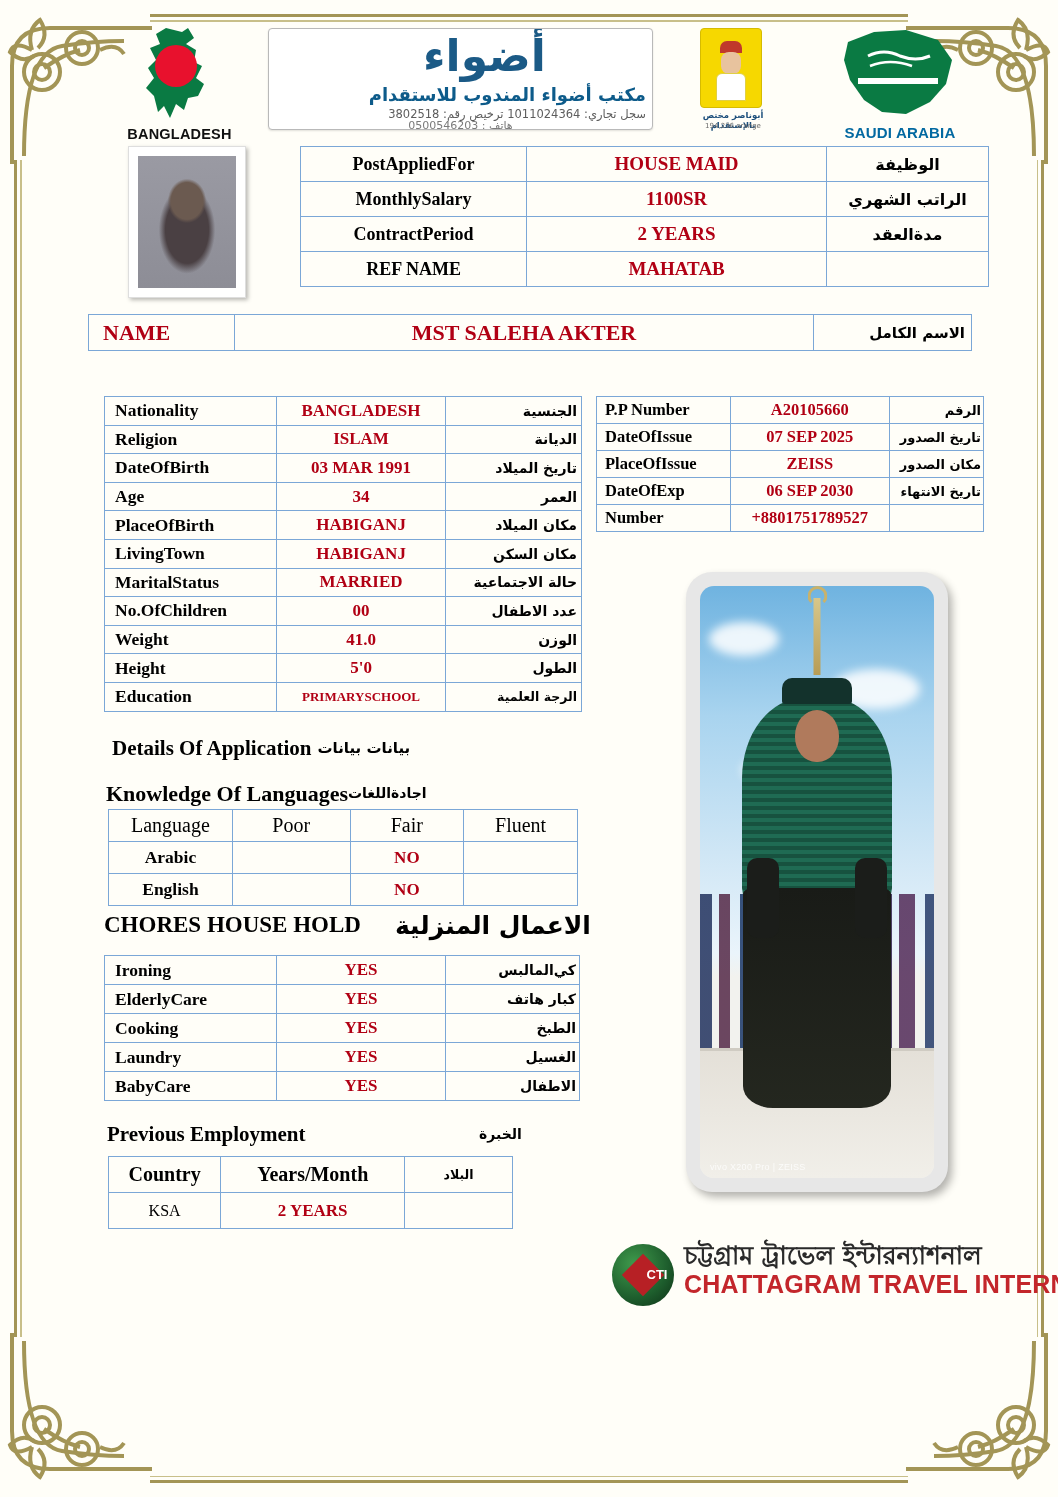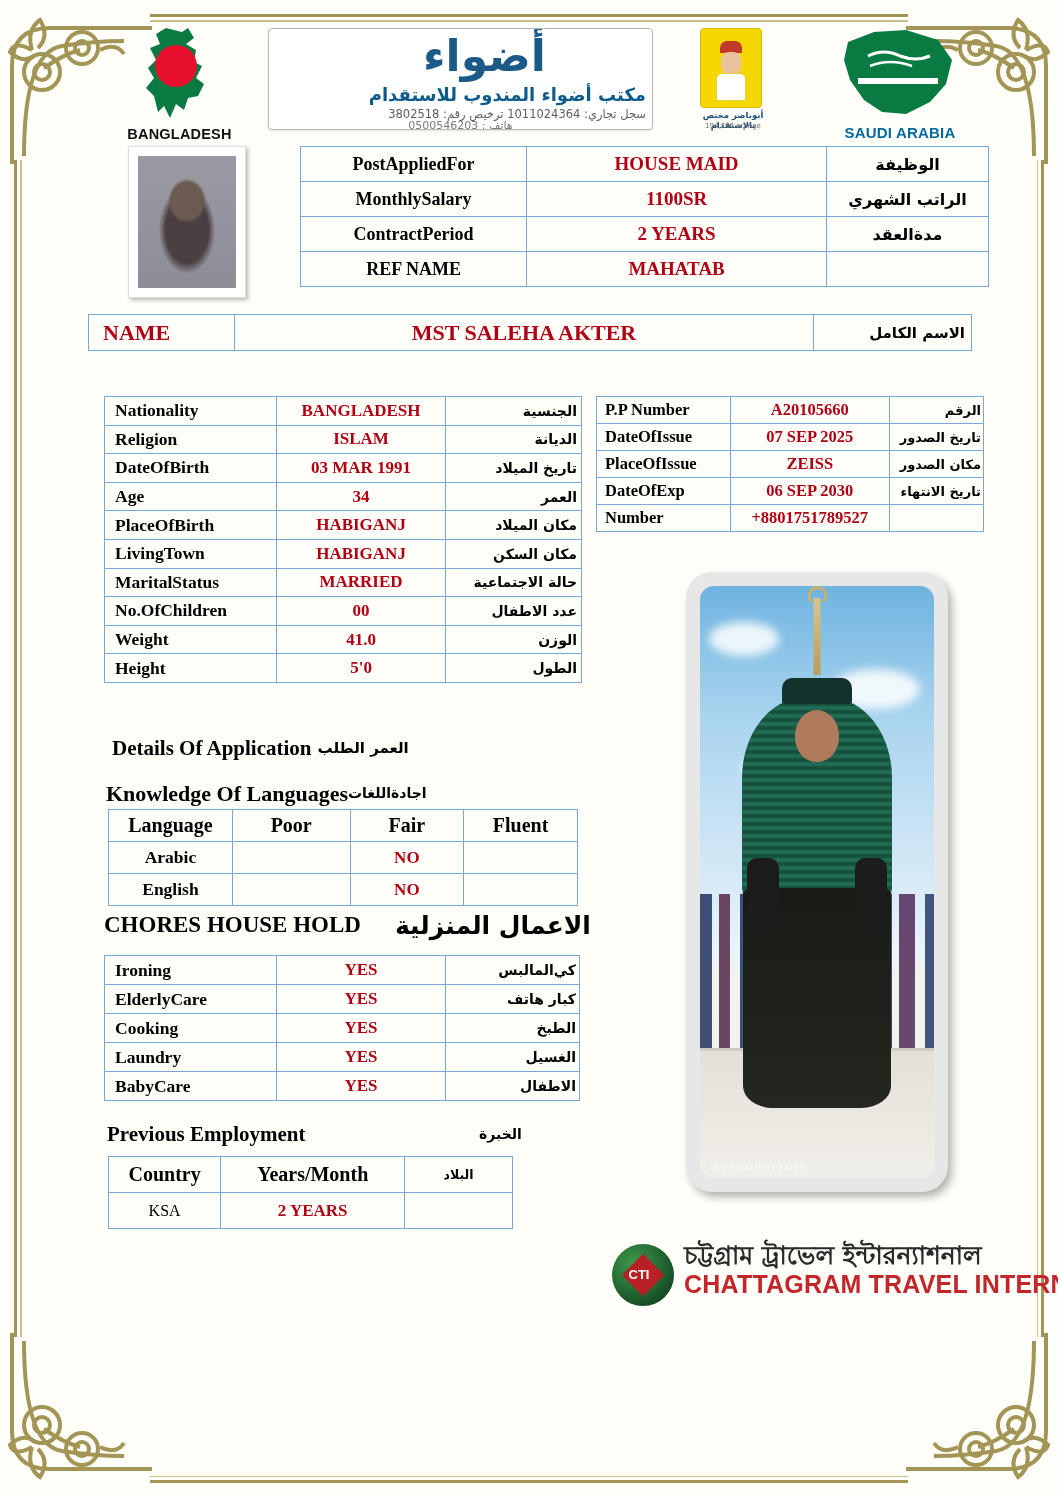--- a/index.html
+++ b/index.html
@@ -148,21 +148,21 @@
 
   #t-chores { left:104px; top:911px; font-size:23px; }
   #t-chores .sec-ar { font-size:25px; margin-left:34px; vertical-align:-2px;}
 
   #t-prev { left:107px; top:1122px; font-size:21px; }
   #t-prev .sec-ar { position:absolute; left:372px; top:4px; font-size:14px; }
 
   
   #lang-table { left:108px; top:809px; width:470px; }
   #lang-table td { height:32px; text-align:center; }
-  #lang-table .hd { font-family:"Liberation Serif", serif; font-weight:bold; font-size:20px; }
+  #lang-table .hd { font-family:"Liberation Serif", serif; font-weight:normal; font-size:20px; }
   #lang-table .lng { font-family:"Liberation Serif", serif; font-weight:bold; font-size:17.5px; }
 
   
   #chores-table { left:104px; top:955px; width:476px; }
   #chores-table td { height:29px; }
   #chores-table .k { padding-left:10px; }
   #chores-table .ar { text-align:right; padding-right:3px; }
 
   
   #prev-table { left:108px; top:1156px; width:405px; }
@@ -408,20 +408,25 @@
       <tr>
         <td class="k">Weight</td>
         <td class="v">41.0</td>
         <td class="ar">الوزن</td>
       </tr>
       <tr>
         <td class="k">Height</td>
         <td class="v">5'0</td>
         <td class="ar">الطول</td>
       </tr>
+      <tr>
+        <td class="k">Education</td>
+        <td class="v" style="font-size:13px">PRIMARYSCHOOL</td>
+        <td class="ar" style="font-size:12.5px">الرجة العلمية</td>
+      </tr>
     </tbody>
   </table>
 
   <table class="tbl" id="passport-table">
     <tbody>
       <tr>
         <td class="k" style="width:134px">P.P Number</td>
         <td class="v" style="width:160px">A20105660</td>
         <td class="ar" style="width:94px">الرقم</td>
       </tr>
@@ -442,21 +447,21 @@
       </tr>
       <tr>
         <td class="k">Number</td>
         <td class="v">+8801751789527</td>
         <td class="ar"></td>
       </tr>
     </tbody>
   </table>
 
   <div class="sec-title" id="t-details">
-    <span>Details Of Application</span><span class="sec-ar">العمر الطلب</span>
+    <span>Details Of Application</span><span class="sec-ar">بيانات بيانات</span>
   </div>
 
   <div class="sec-title" id="t-langs">
     <span>Knowledge Of  Languages</span><span class="sec-ar">اجادةاللغات</span>
   </div>
 
   <table class="tbl" id="lang-table">
     <tbody>
       <tr>
         <td class="hd" style="width:124px">Language</td>
@@ -545,18 +550,18 @@
       <div class="person-sleeve-l"></div>
       <div class="person-sleeve-r"></div>
       <div class="person-face"></div>
       <div class="person-cap"></div>
       <div class="photo-watermark">vivo X200 Pro | ZEISS</div>
     </div>
   </div>
 
   <div class="cti-logo">
     <div class="cti-globe"></div>
-    <div class="cti-globe-txt" style="left:27px;">CTI</div>
+    <div class="cti-globe-txt" style="left:45px;">CTI</div>
     <div class="cti-bn">চট্টগ্রাম ট্রাভেল ইন্টারন্যাশনাল</div>
     <div class="cti-en">CHATTAGRAM TRAVEL INTERNATIONAL</div>
   </div>
 
 </div>
 
 </body></html>

